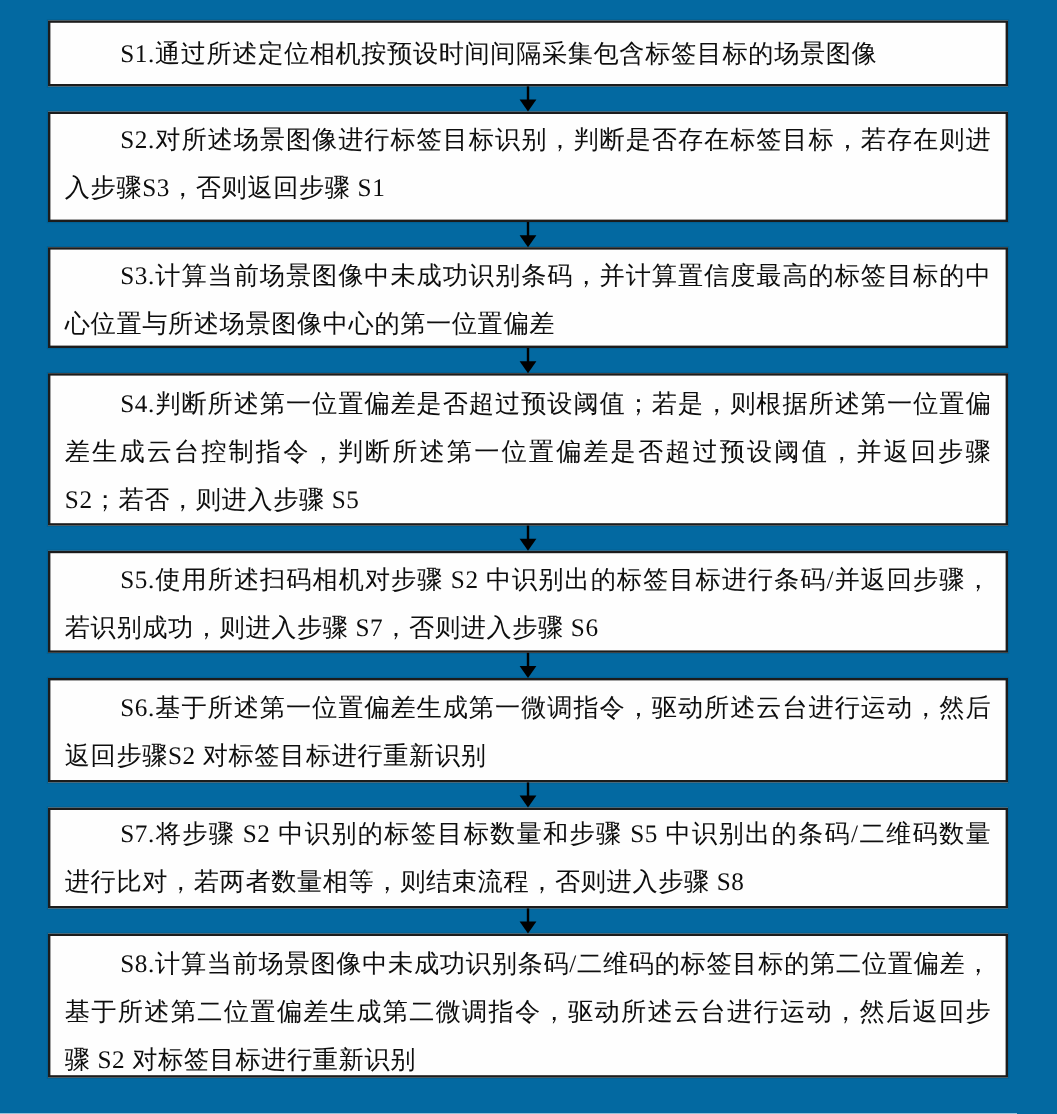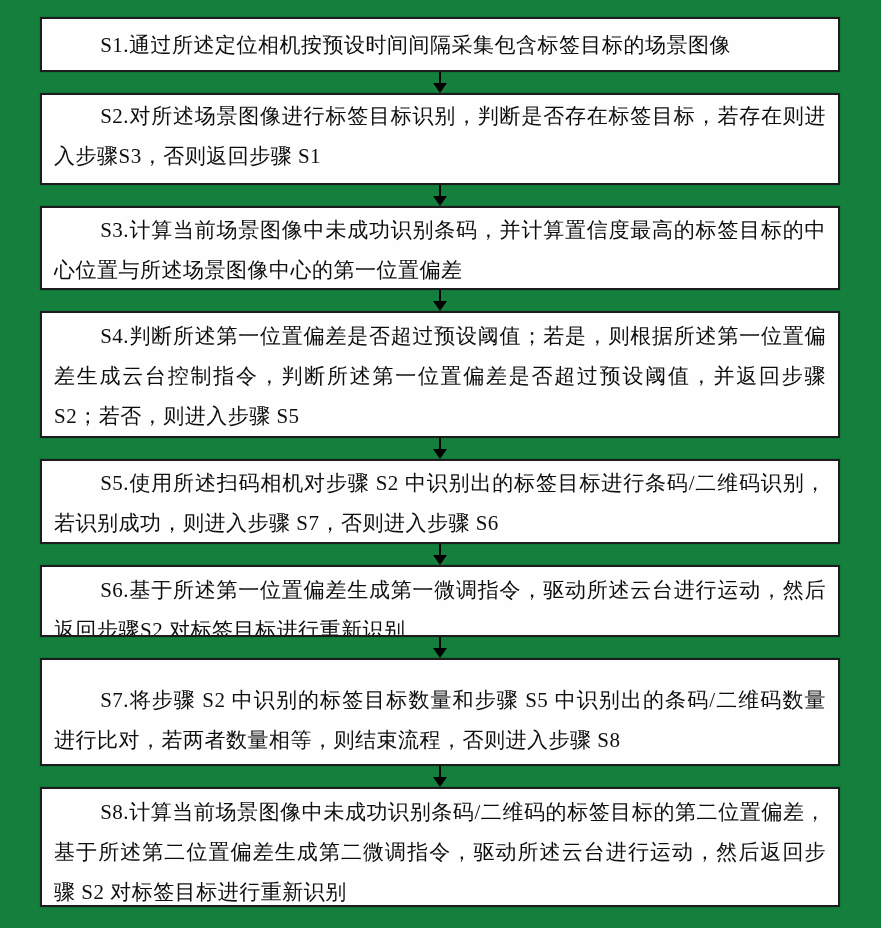--- a/index.html
+++ b/index.html
@@ -4,21 +4,21 @@
 <style>
   * { margin: 0; padding: 0; box-sizing: border-box; }
   html, body {
     width: 881px; height: 928px;
     background: #ffffff;
     font-family: "Liberation Serif", "DejaVu Serif", serif;
   }
   .canvas {
     position: relative;
     width: 881px; height: 928px;
-    background: #15803d;
+    background: #0369a1;
     overflow: hidden;
   }
   .flow {
     position: absolute;
     left: 40px; top: 17px;
     width: 800px;
     display: flex;
     flex-direction: column;
     align-items: center;
   }
@@ -38,22 +38,22 @@
   .flow-box .txt {
     display: block;
     text-indent: 2.2em;
     letter-spacing: 0.5px;
   }
   .b1 { height: 55px;  padding-top: 6px; }
   .b2 { height: 92px;  padding-top: 1px; }
   .b3 { height: 84px;  padding-top: 2px; }
   .b4 { height: 127px; padding-top: 3px; }
   .b5 { height: 85px;  padding-top: 2px; }
-  .b6 { height: 72px;  padding-top: 3px; }
-  .b7 { height: 108px;  padding-top: 20px; }
+  .b6 { height: 87px;  padding-top: 3px; }
+  .b7 { height: 84px;  padding-top: 0; }
   .b8 { height: 120px; padding-top: 3px; }
   .arrow {
     position: relative;
     width: 800px;
     height: 21px;
     flex: 0 0 auto;
   }
   .arrow .stem {
     position: absolute;
     left: 399px; top: 0;
@@ -105,21 +105,21 @@
     <div class="flow-box b4">
       <span class="txt">S4.判断所述第一位置偏差是否超过预设阈值；若是，则根据所述第一位置偏差生成云台控制指令，判断所述第一位置偏差是否超过预设阈值，并返回步骤 S2；若否，则进入步骤 S5</span>
     </div>
 
     <div class="arrow">
       <div class="stem"></div>
       <div class="head"></div>
     </div>
 
     <div class="flow-box b5">
-      <span class="txt">S5.使用所述扫码相机对步骤 S2 中识别出的标签目标进行条码/二维码识别，若识别成功，则进入步骤 S7，否则进入步骤 S6</span>
+      <span class="txt">S5.使用所述扫码相机对步骤 S2 中识别出的标签目标进行条码/并返回步骤，若识别成功，则进入步骤 S7，否则进入步骤 S6</span>
     </div>
 
     <div class="arrow">
       <div class="stem"></div>
       <div class="head"></div>
     </div>
 
     <div class="flow-box b6">
       <span class="txt">S6.基于所述第一位置偏差生成第一微调指令，驱动所述云台进行运动，然后返回步骤S2 对标签目标进行重新识别</span>
     </div>

